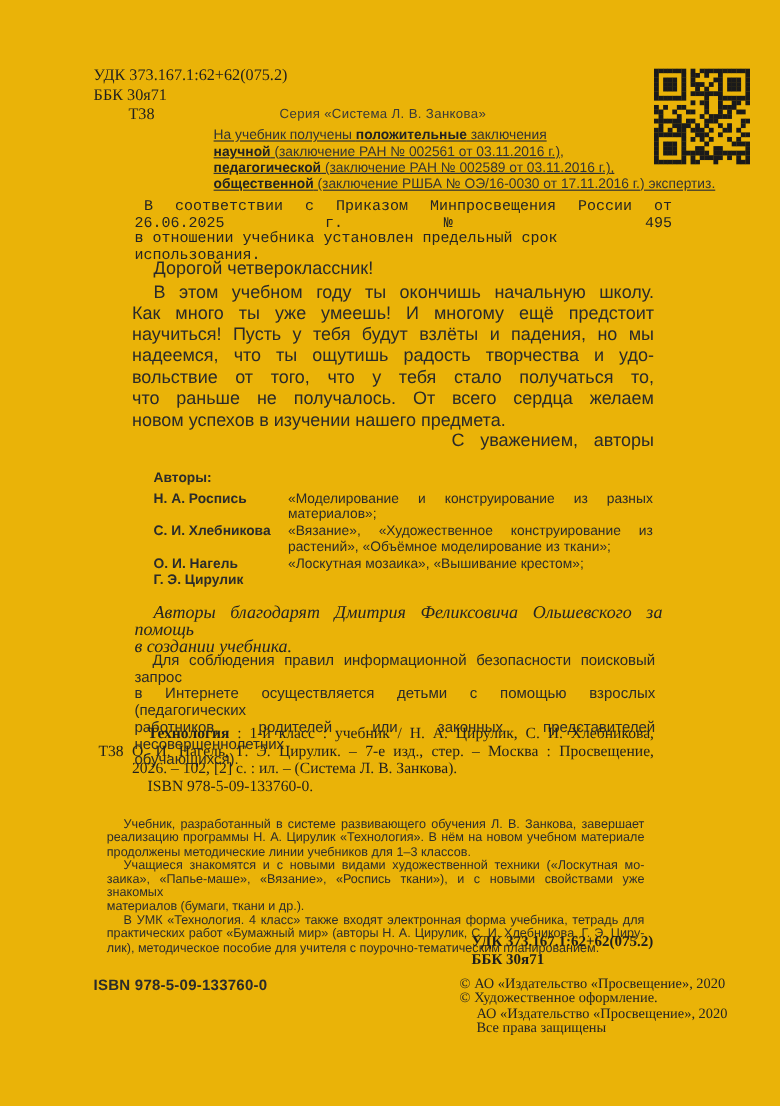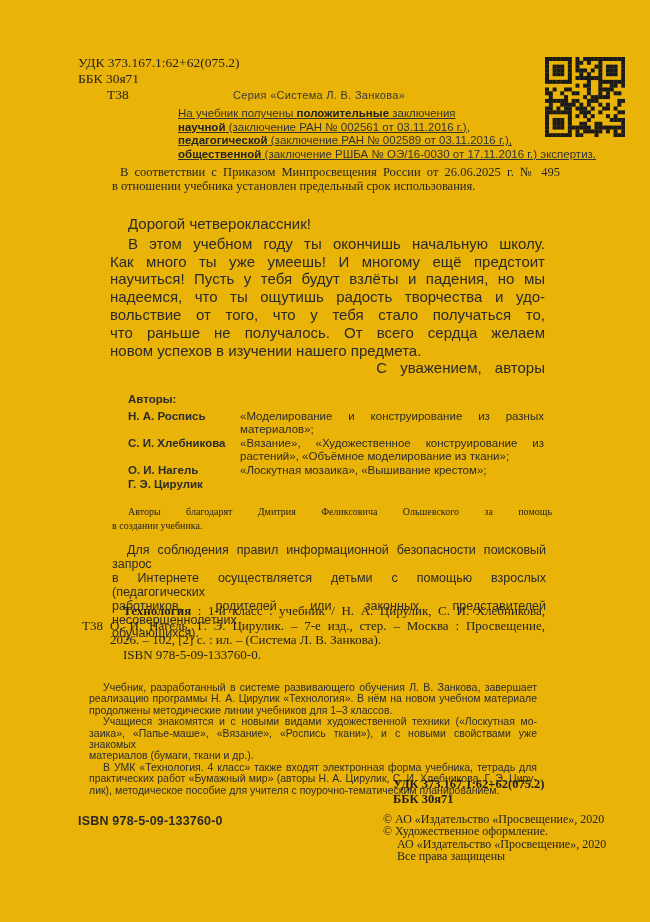--- a/index.html
+++ b/index.html
@@ -14,37 +14,37 @@
   }
   
   .udk-block{position:absolute;left:78px;top:55px;font-family:"Liberation Serif",serif;font-size:13.5px;line-height:16px;color:#1f1f1f;}
   .udk-block .t38{margin-left:29px;}
   .series{position:absolute;left:233px;top:89px;font-size:11px;letter-spacing:.3px;color:#3a3a3a;}
   .qr{position:absolute;left:545px;top:57px;width:80px;height:80px;}
   
   .expertise{position:absolute;left:178px;top:107px;font-size:11.5px;line-height:13.6px;color:#333;text-decoration:underline;}
   .expertise b{color:#222;}
   
-  .order{position:absolute;left:112px;top:166px;width:448px;font-family:Liberation Serif, serif;font-size:12.5px;line-height:13.5px;color:#242424;}
+  .order{position:absolute;left:112px;top:166px;width:448px;font-family:Liberation Mono, monospace;font-size:12.5px;line-height:13.5px;color:#242424;}
   .order .o1{text-align:justify;text-align-last:justify;text-indent:8px;}
   
   .letter{position:absolute;left:110px;top:215px;width:435px;font-size:15px;line-height:17.8px;color:#2a2a2a;}
   .letter .greeting{text-indent:18px;margin-bottom:2px;}
   .lline{text-align:justify;text-align-last:justify;}
   .lline.first{text-indent:18px;}
   .lline.last{text-align-last:left;}
   .signature{text-align:right;word-spacing:9px;}
   
   .authors{position:absolute;left:128px;top:393px;width:420px;font-size:11.5px;line-height:13px;color:#2b2b2b;}
   .a-head{font-weight:bold;margin-bottom:4px;}
   .a-row{display:flex;margin-bottom:1px;}
   .a-name{flex:0 0 112px;font-weight:bold;}
   .a-works{width:304px;text-align:justify;}
   
-  .ack{position:absolute;left:112px;top:505px;width:440px;font-family:"Liberation Serif",serif;font-size:10px;line-height:13.8px;color:#242424;}
+  .ack{position:absolute;left:112px;top:505px;width:440px;font-family:"Liberation Serif",serif;font-style:italic;font-size:15px;line-height:13.8px;color:#242424;}
   .ack .k1{text-indent:16px;text-align:justify;text-align-last:justify;}
   
   .safety{position:absolute;left:112px;top:544px;width:434px;font-size:12.5px;line-height:13.9px;color:#2a2a2a;}
   .s-line{text-align:justify;text-align-last:justify;}
   .s-line.s1{text-indent:15px;}
   .s-line.last{text-align-last:left;}
   
   .biblio{position:absolute;left:82px;top:604px;width:463px;font-family:"Liberation Serif",serif;font-size:13px;line-height:14.7px;color:#1f1f1f;}
   .b-line.b1{padding-left:41px;text-align:justify;text-align-last:justify;}
   .b-line.b2{display:flex;}

